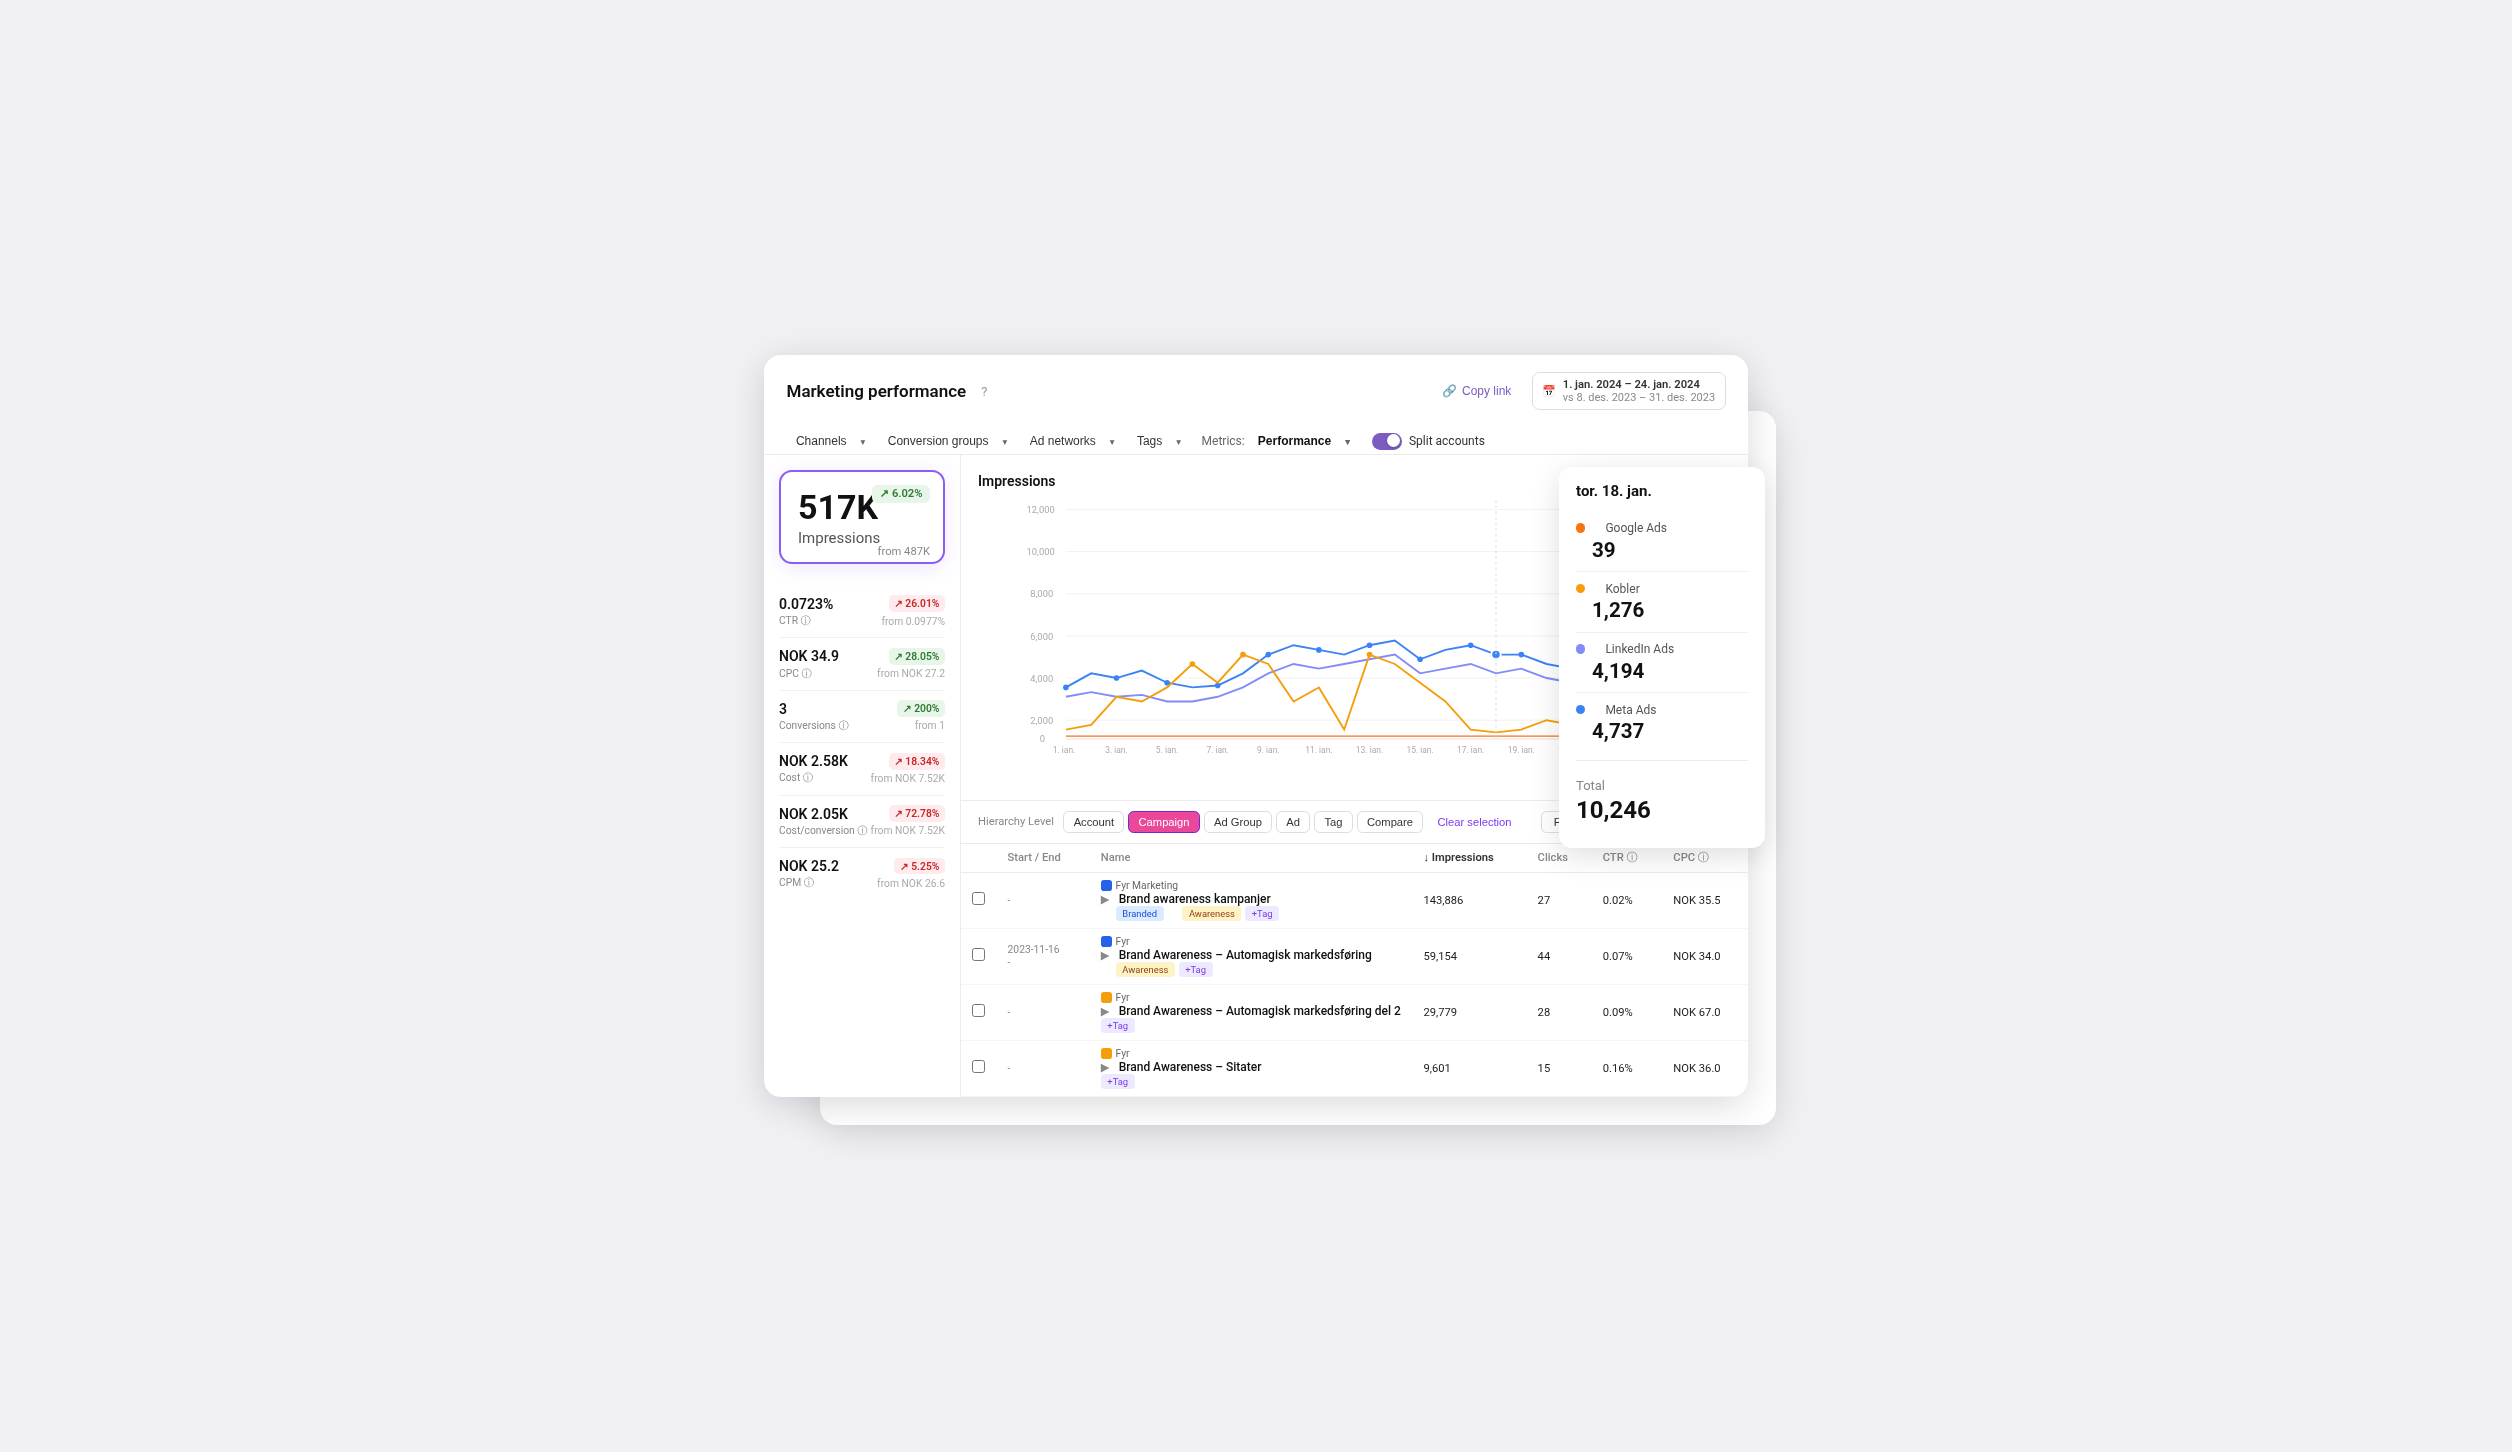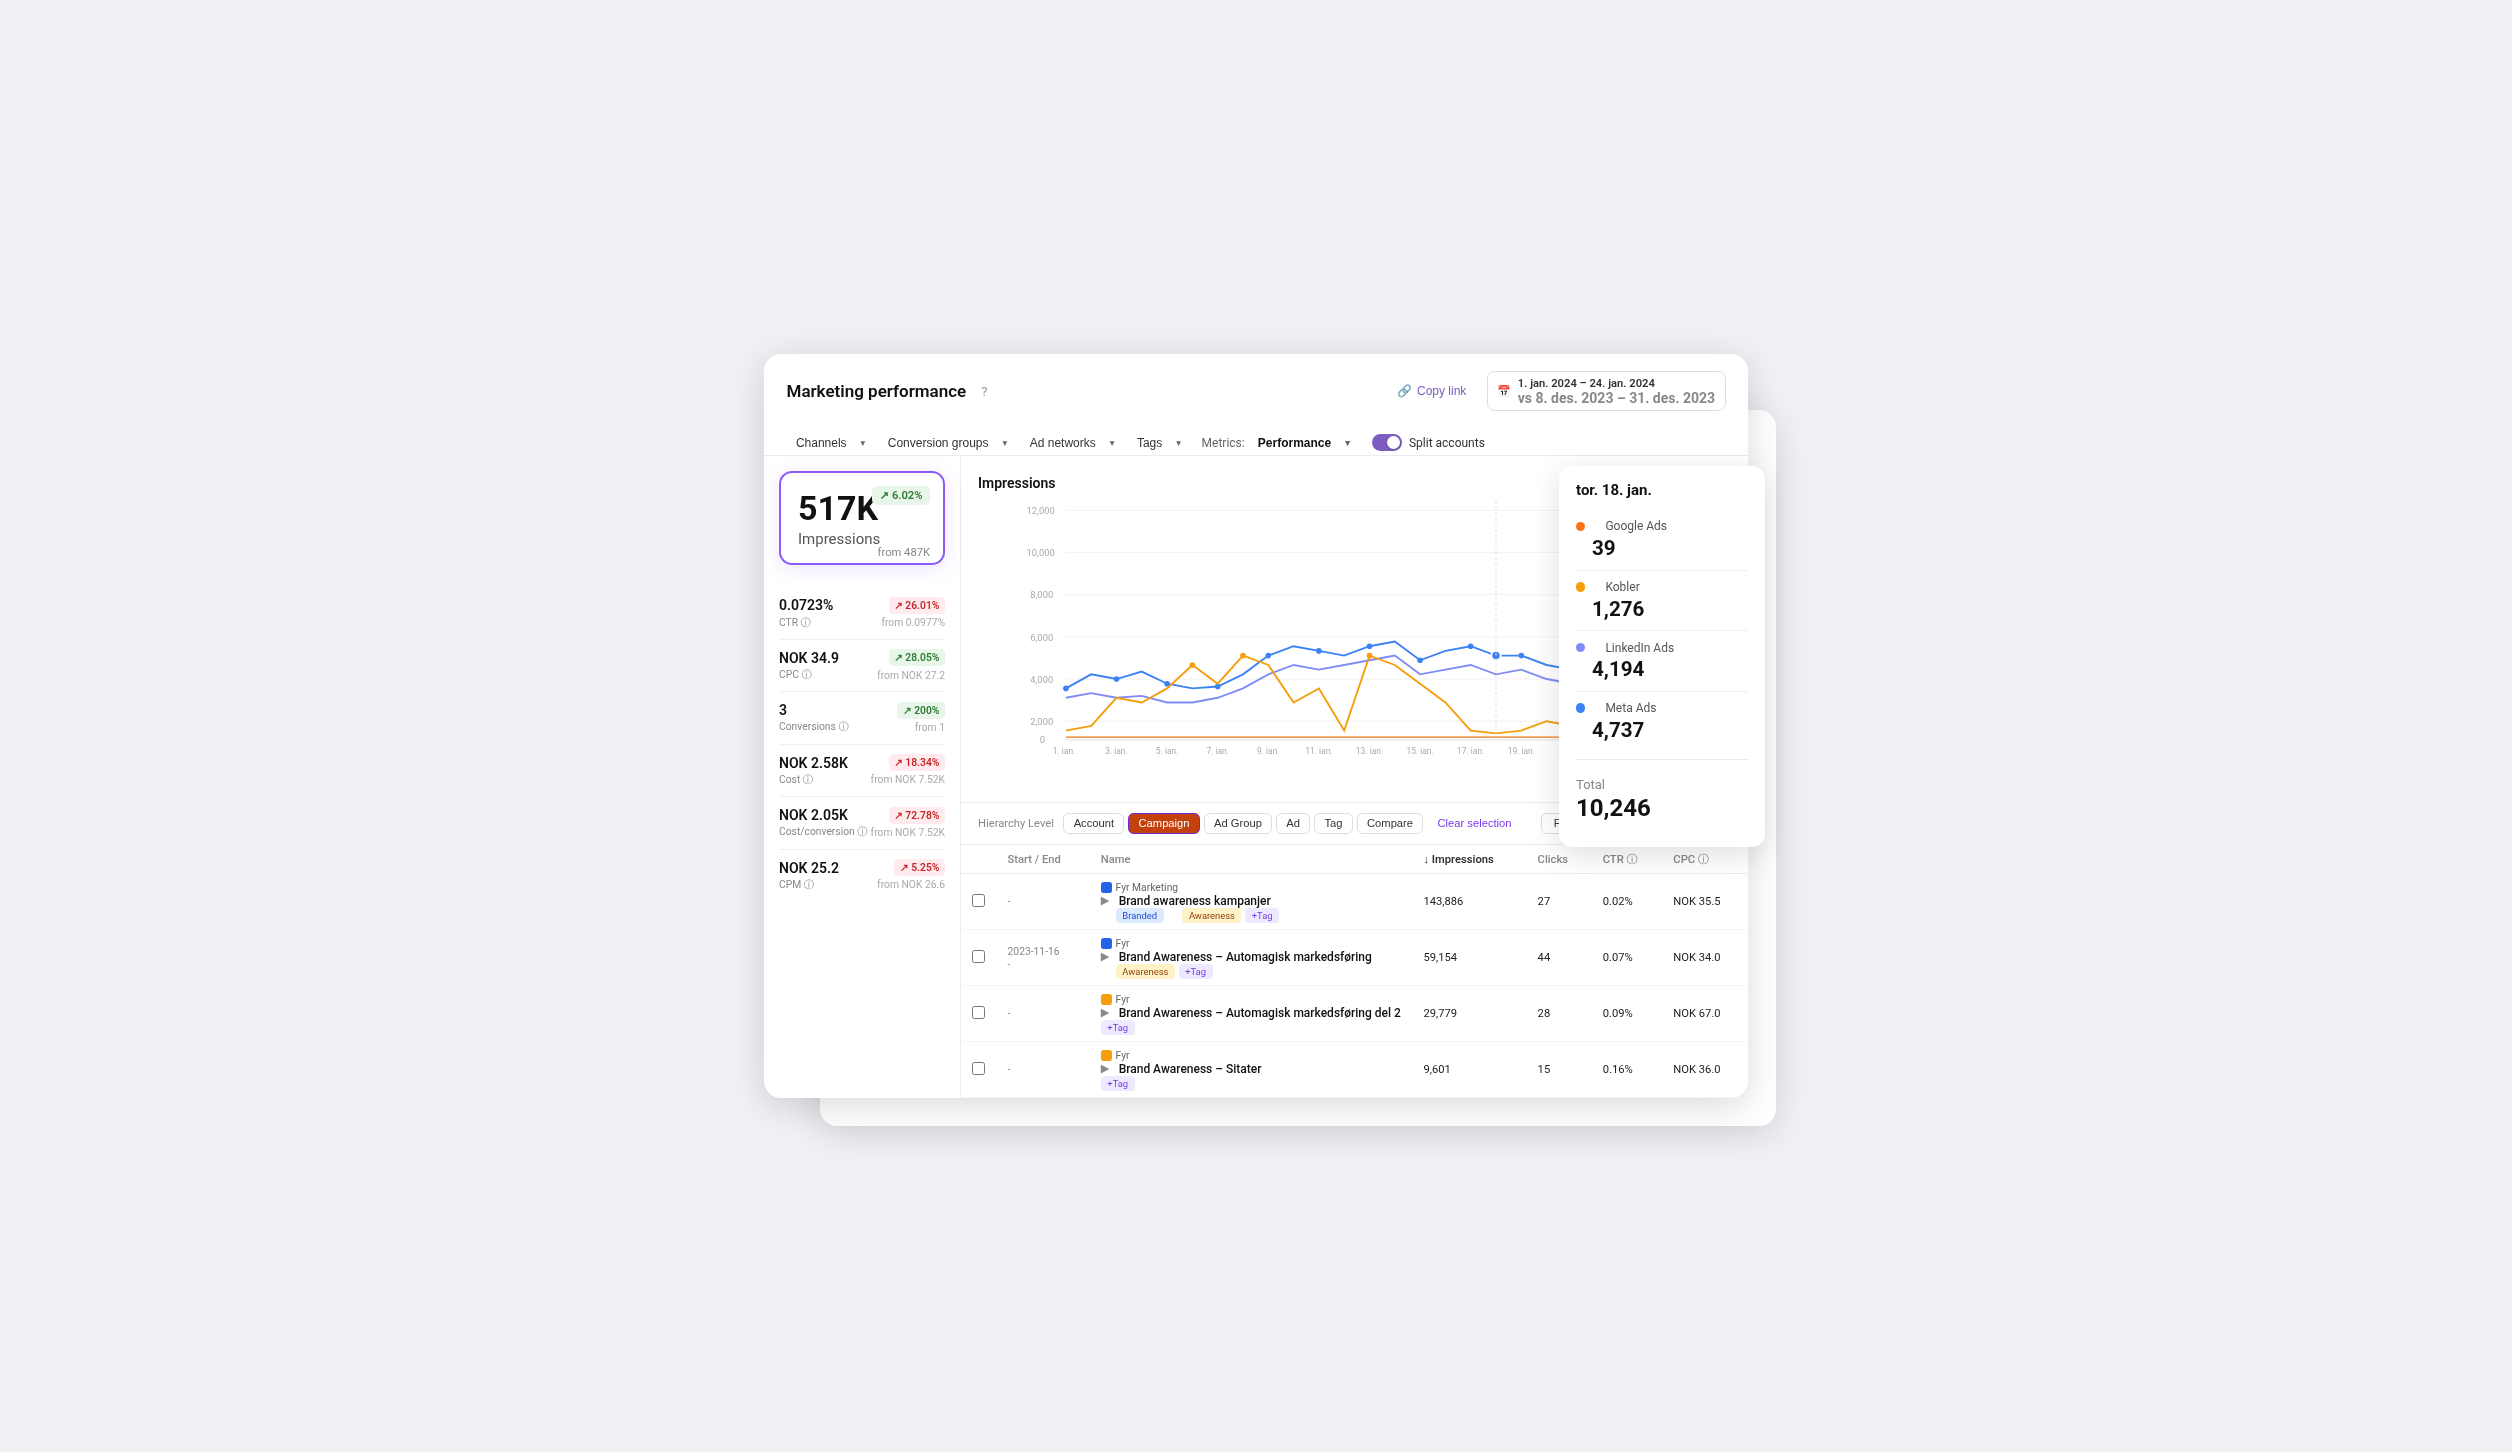--- a/index.html
+++ b/index.html
@@ -88,21 +88,21 @@
       align-items: center;
       gap: 6.6px;
       font-size: 11.2px;
       color: #333;
       border: 0.9px solid #ddd;
       border-radius: 7.5px;
       padding: 4.7px 9.4px;
       cursor: pointer;
     }
     .date-range-main { font-weight: 600; font-size: 11.2px; }
-    .date-range-compare { color: #888; font-size: 14px; font-weight: bold; }
+    .date-range-compare { color: #888; font-size: 11px; }
     
     .nav-bar {
       display: flex;
       align-items: center;
       gap: 3.7px;
       padding: 7.5px 0 0 0;
     }
     .nav-item {
       font-size: 12px;
       color: #333;
@@ -344,21 +344,21 @@
     .hier-btn {
       font-size: 11.2px;
       padding: 3.7px 9.4px;
       border-radius: 5.6px;
       border: 0.9px solid #ddd;
       background: white;
       color: #333;
       cursor: pointer;
     }
     .hier-btn.active {
-      background: #c2410c;
+      background: #ec4899;
       color: white;
       border-color: #6d28d9;
     }
     .hier-spacer { flex: 1; }
     .search-box {
       display: flex;
       align-items: center;
       gap: 5.6px;
       border: 0.9px solid #ddd;
       border-radius: 6.6px;

